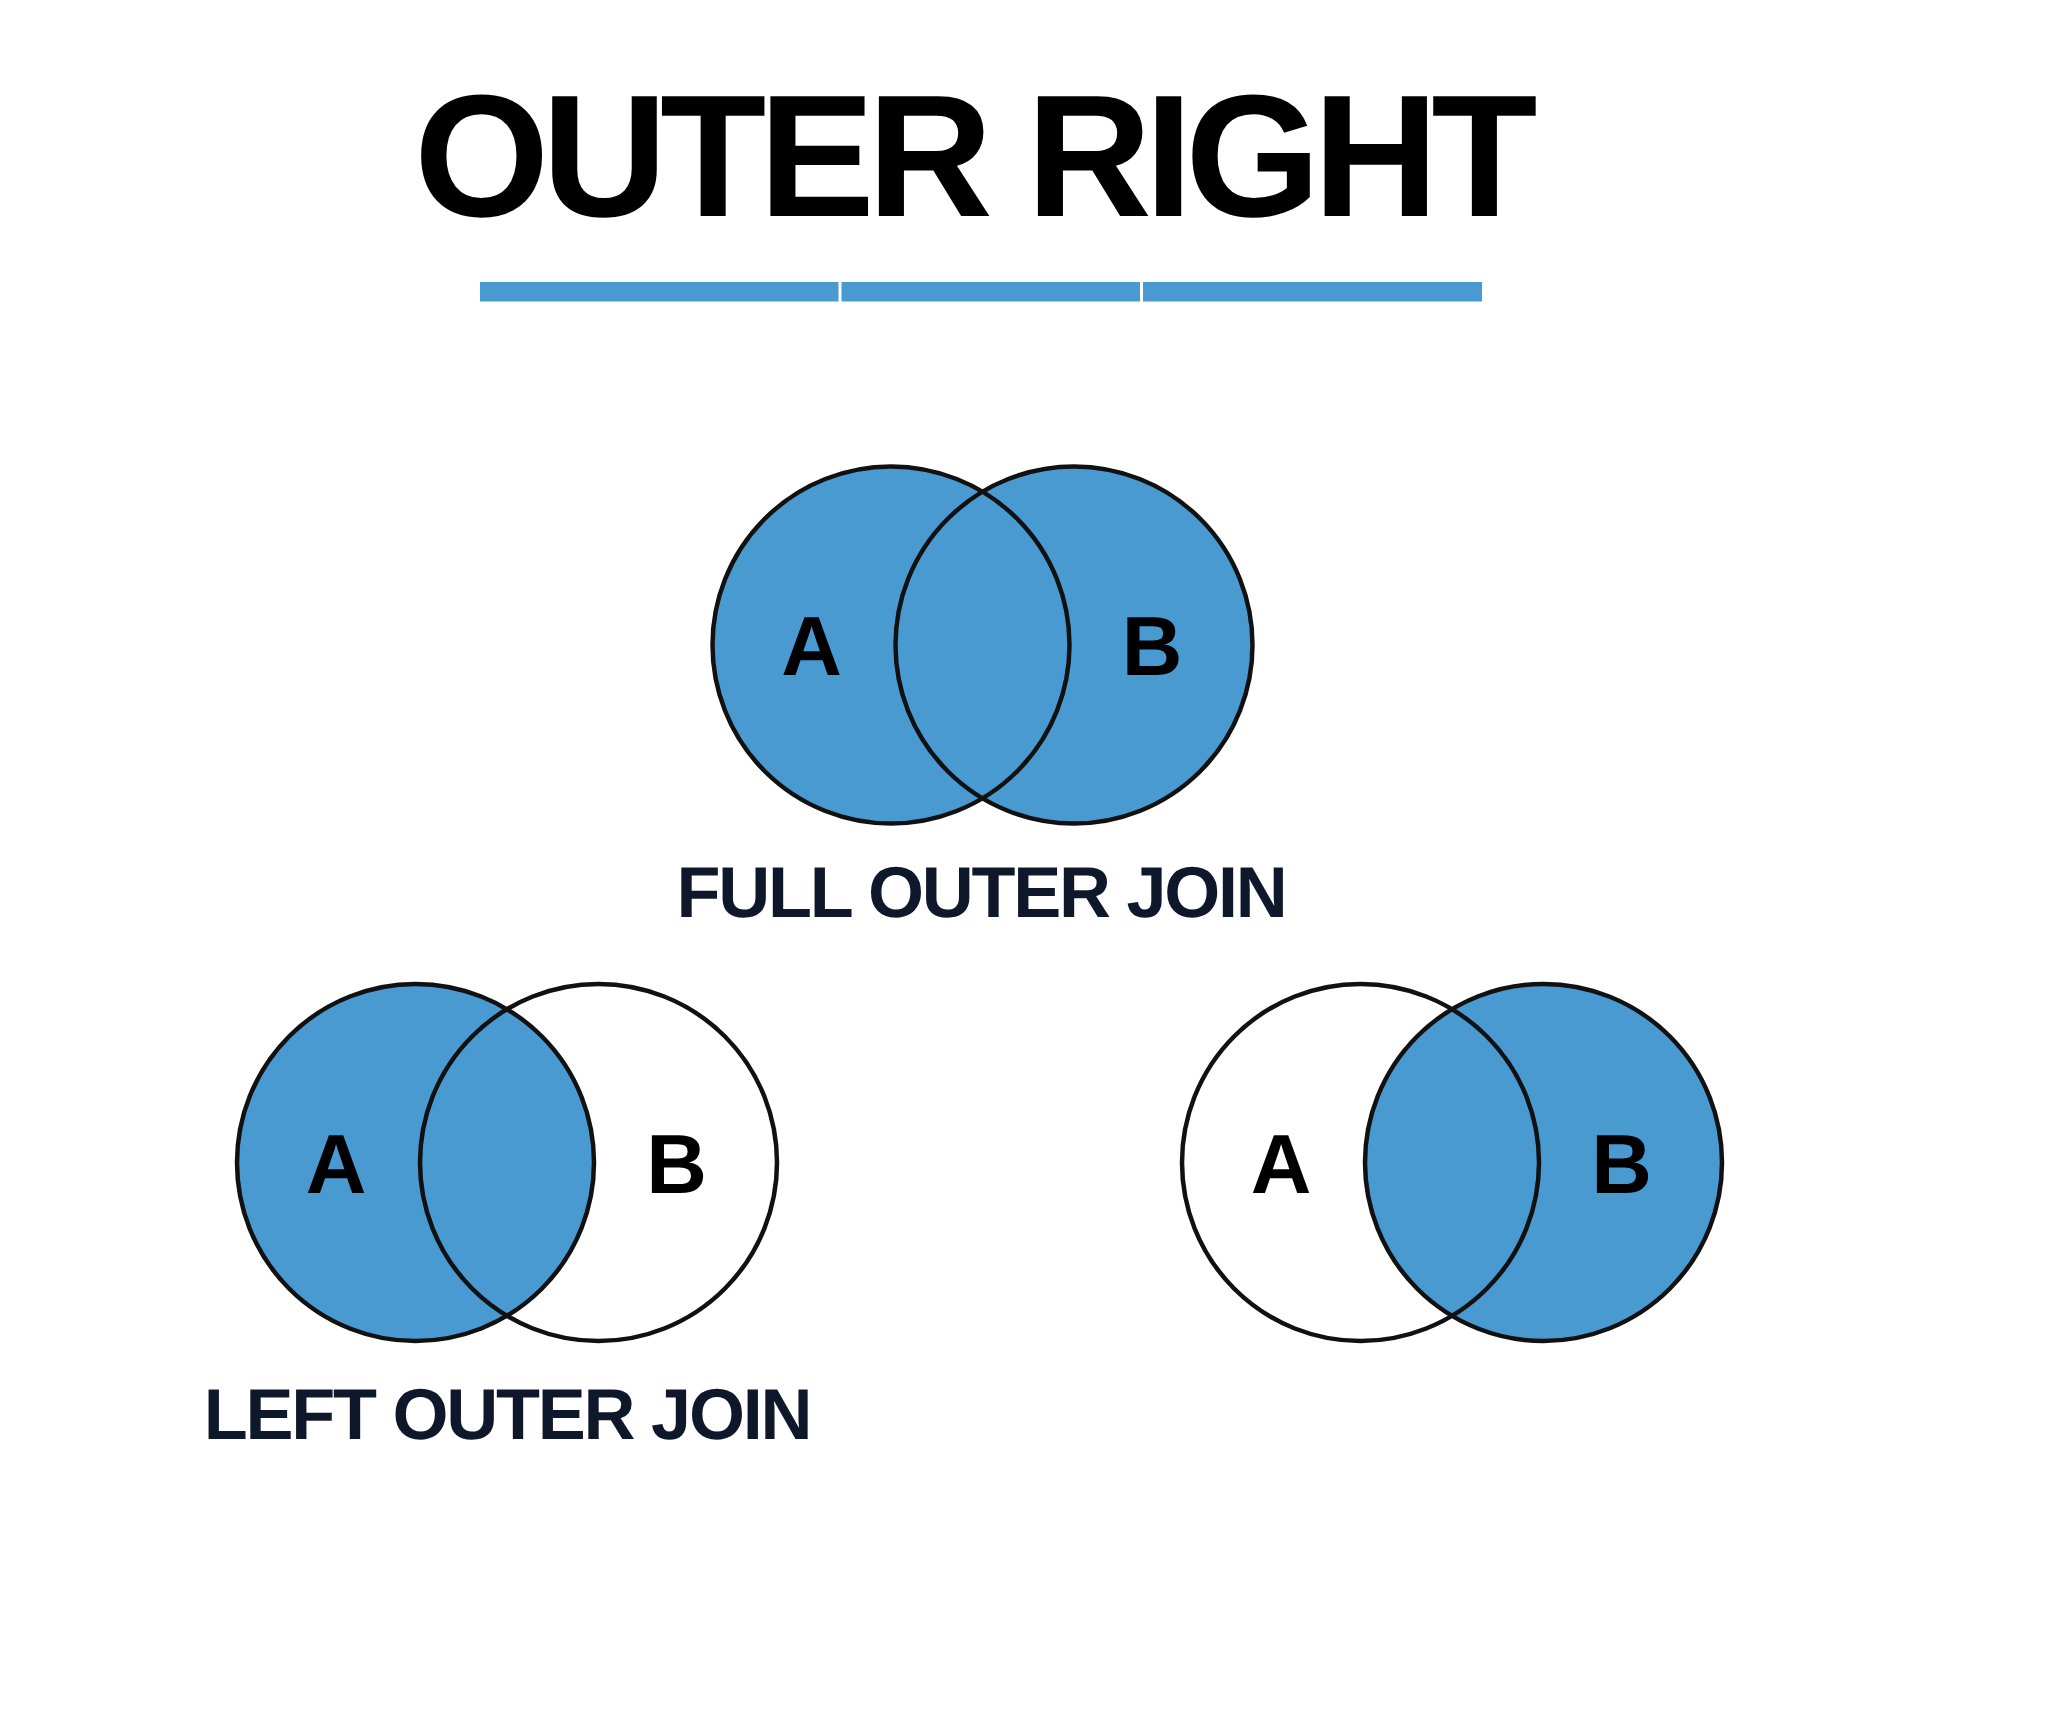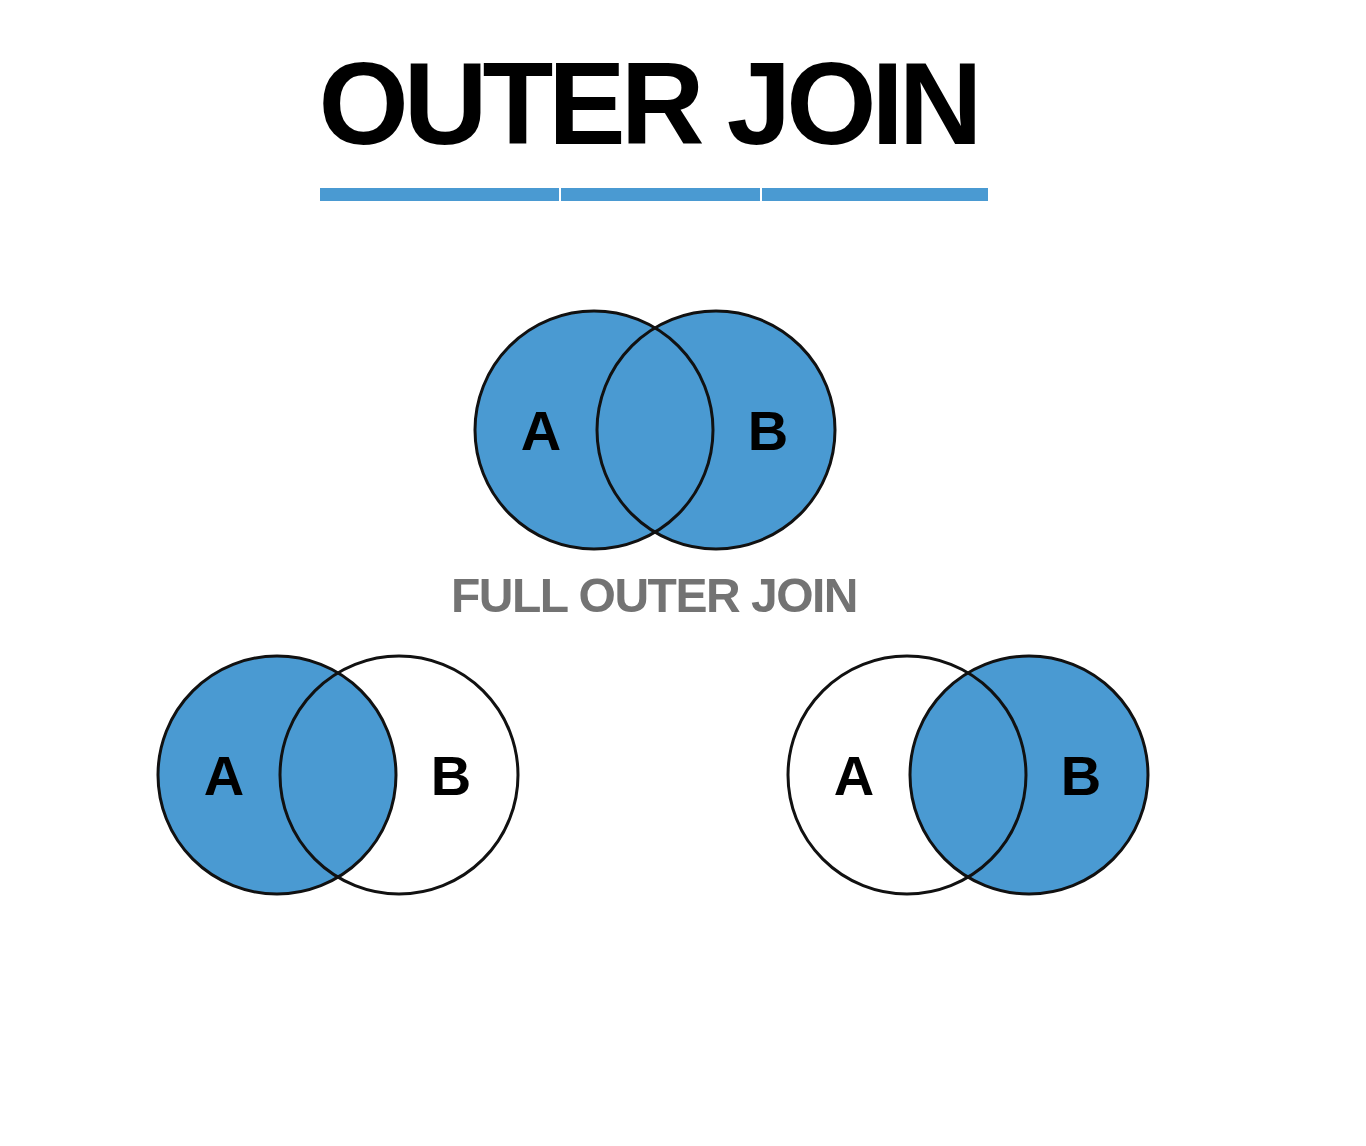--- a/index.html
+++ b/index.html
@@ -53,33 +53,33 @@
   }
 
   .caption {
     position: absolute;
     width: 500px;
     text-align: center;
     font-size: 48px;
     font-weight: bold;
     letter-spacing: -1.5px;
     line-height: 1.0;
-    color: #737373;
+    color: #0f172a;
     white-space: nowrap;
   }
   .caption-full  { left: 404px; top: 572px; }
   .caption-left  { left:  88px; top: 920px; }
   .caption-right { left: 722px; top: 920px; }
 </style>
 </head>
 <body>
 
 <div class="page">
 
-  <h1 class="title">OUTER JOIN</h1>
+  <h1 class="title">OUTER RIGHT</h1>
 
   <div class="title-underline">
     <span class="seg"></span>
     <span class="seg"></span>
     <span class="seg"></span>
   </div>
 
   <figure class="venn venn-full">
     <svg viewBox="0 0 364 248">
       <circle cx="243" cy="124" r="119" stroke="none" fill="#4A9AD2"></circle>
@@ -95,20 +95,21 @@
   <figure class="venn venn-left">
     <svg viewBox="0 0 364 248">
       <circle cx="243" cy="124" r="119" stroke="none" fill="#FFFFFF"></circle>
       <circle cx="121" cy="124" r="119" stroke="none" fill="#4A9AD2"></circle>
       <circle cx="121" cy="124" r="119" fill="none" stroke="#111111" stroke-width="3"></circle>
       <circle cx="243" cy="124" r="119" fill="none" stroke="#111111" stroke-width="3"></circle>
       <text x="68" y="144" text-anchor="middle">A</text>
       <text x="295" y="144" text-anchor="middle">B</text>
     </svg>
   </figure>
+  <div class="caption caption-left">LEFT OUTER JOIN</div>
 
   <figure class="venn venn-right">
     <svg viewBox="0 0 364 248">
       <circle cx="121" cy="124" r="119" stroke="none" fill="#FFFFFF"></circle>
       <circle cx="243" cy="124" r="119" stroke="none" fill="#4A9AD2"></circle>
       <circle cx="121" cy="124" r="119" fill="none" stroke="#111111" stroke-width="3"></circle>
       <circle cx="243" cy="124" r="119" fill="none" stroke="#111111" stroke-width="3"></circle>
       <text x="68" y="144" text-anchor="middle">A</text>
       <text x="295" y="144" text-anchor="middle">B</text>
     </svg>

